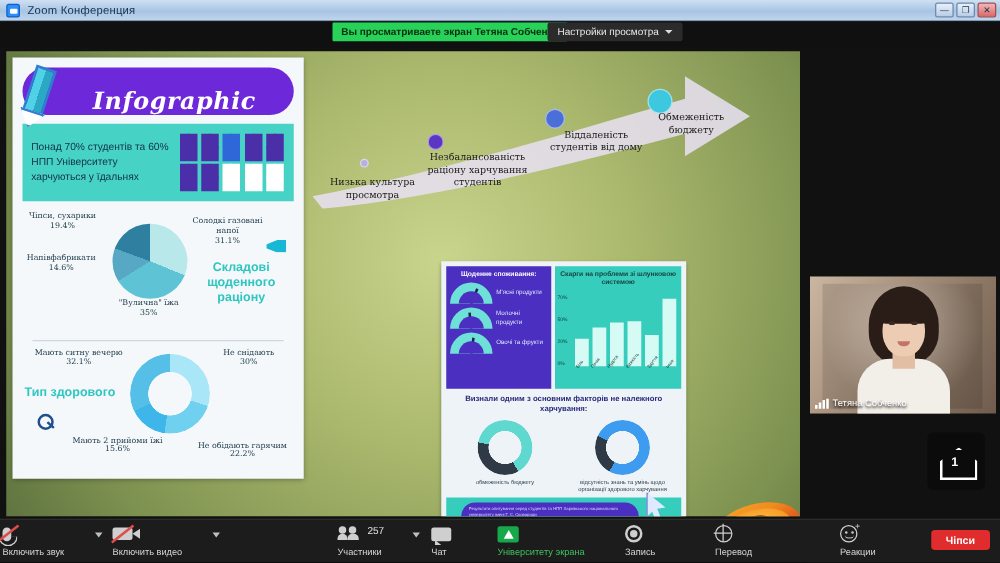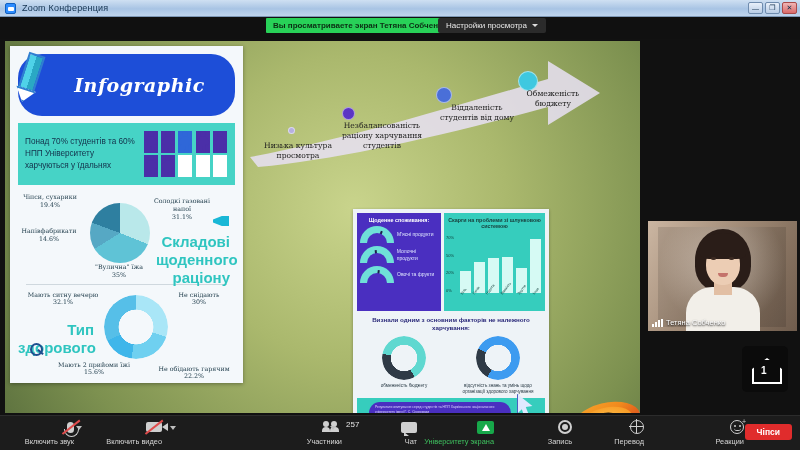--- a/index.html
+++ b/index.html
@@ -65,22 +65,22 @@
     overflow:hidden;
   }
 
   
   .infocard{
     position:absolute; left:5px; top:5px; width:233px; height:337px;
     background:#f4f8fb; box-shadow:0 1px 4px rgba(0,0,0,.35);
     padding:6px; display:flex;flex-direction:column;
   }
   .info-head{
-    height:62px; background:#1d4ed8; border-radius:24px;
-    display:flex;align-items:center;justify-content:center; position:relative;
+    height:38px; background:#6d28d9; border-radius:24px;
+    display:flex;align-items:flex-end;justify-content:center; position:relative;
     margin:2px 2px 7px 2px;
   }
   .info-head .ttl{ color:#fff; font-size:19px; font-weight:bold; font-style:italic;
     letter-spacing:.5px; font-family:"DejaVu Serif", serif; margin-left:26px;}
   .pencil{ position:absolute; left:-6px; top:-6px; width:42px;height:56px;
     transform:rotate(18deg);}
   .pencil .body{ position:absolute; left:10px; top:6px; width:17px;height:38px;
     background:linear-gradient(90deg,#4fd2e8 0 50%, #2aa8c4 50% 100%);
     border:2px solid #2f7fd0;}
   .pencil .tip{ position:absolute; left:8px; top:42px; width:21px;height:14px;
@@ -96,21 +96,21 @@
   .pp{ width:14px;height:22px; position:relative;}
   .pp i{ position:absolute; left:4px; top:0; width:6px;height:6px;border-radius:50%;background:inherit;}
   .pp b{ position:absolute; left:0; top:6px; width:14px;height:15px; background:inherit;
      clip-path:polygon(30% 0,70% 0,100% 30%,88% 55%,74% 45%,74% 100%,56% 100%,50% 62%,44% 100%,26% 100%,26% 45%,12% 55%,0 30%);}
   .pp.a{ background:#4b2fa8;} .pp.b{ background:#2f67d8;} .pp.c{ background:#ffffff;}
 
   .chart-block{ flex:1; position:relative; padding:2px 4px;}
   .divider{ height:1px;background:#cfd8de; margin:2px 10px;}
   .lbl{ position:absolute; font-size:6.3px; color:#24404f; text-align:center; line-height:1.25;
         font-family:"DejaVu Serif", serif;}
-  .accent{ color:#2fc5c0; font-size:15px; font-weight:bold; line-height:1.2; text-align:right;}
+  .accent{ color:#2fc5c0; font-size:10px; font-weight:bold; line-height:1.2; text-align:center;}
 
   .pie{ position:absolute; left:74px; top:12px; width:60px;height:60px;border-radius:50%;
     background:conic-gradient(#b9e8ea 0 31.1%, #5fc3d6 31.1% 66.1%, #56a8c4 66.1% 80.6%, #2e7fa0 80.6% 100%);}
   .donut{ position:absolute; left:88px; top:8px; width:64px;height:64px;border-radius:50%;
     background:conic-gradient(#a9e6f7 0 30%, #6fd0f0 30% 52.2%, #3fb6ea 52.2% 67.8%, #56bfe8 67.8% 100%);
     -webkit-mask:radial-gradient(circle, transparent 38%, #000 39%);
             mask:radial-gradient(circle, transparent 38%, #000 39%);}
 
   .megaphone{ position:absolute; right:6px; top:22px; width:18px;height:16px;}
   .megaphone:before{ content:"";position:absolute;left:0;top:3px;width:16px;height:10px;
@@ -216,21 +216,21 @@
     background:#0b0b0b; border-radius:5px; display:flex;align-items:center;justify-content:center;}
   .homeicon{ position:relative; width:26px;height:22px;}
   .homeicon:before{content:"";position:absolute;left:0;top:0;width:26px;height:22px;
     border:2px solid #fff;
     clip-path:polygon(50% 0,100% 42%,100% 100%,0 100%,0 42%);}
   .homeicon b{ position:absolute; left:9px; top:7px; font-size:10px; color:#fff; font-weight:bold;}
 
   
   .bottombar{ position:absolute; left:0; top:415px; width:800px; height:35px; background:#1c1c1c;
     border-top:1px solid #2c2c2c;}
-  .bitem{ position:absolute; top:3px; display:flex; flex-direction:column; align-items:flex-end;
+  .bitem{ position:absolute; top:3px; display:flex; flex-direction:column; align-items:flex-start;
     width:72px; color:#d6d6d6; font-size:7.4px; gap:2px;}
   .bicon{ height:16px; display:flex; align-items:center; justify-content:center; position:relative;}
   .bchev{ position:absolute; top:8px; width:0;height:0;
     border-left:3px solid transparent;border-right:3px solid transparent;border-top:4px solid #bfbfbf;}
   .slash{ position:absolute; left:50%; top:50%; width:22px;height:1.6px;background:#e04b4b;
     transform:translate(-50%,-50%) rotate(-38deg);}
   .mic{ width:7px;height:11px;border-radius:4px;background:#cfcfcf; position:relative;}
   .mic:after{content:"";position:absolute;left:-3px;top:7px;width:13px;height:7px;
     border:1.6px solid #cfcfcf;border-top:none;border-radius:0 0 8px 8px;}
   .cam{ width:16px;height:10px;background:#cfcfcf;border-radius:2px;position:relative;}

